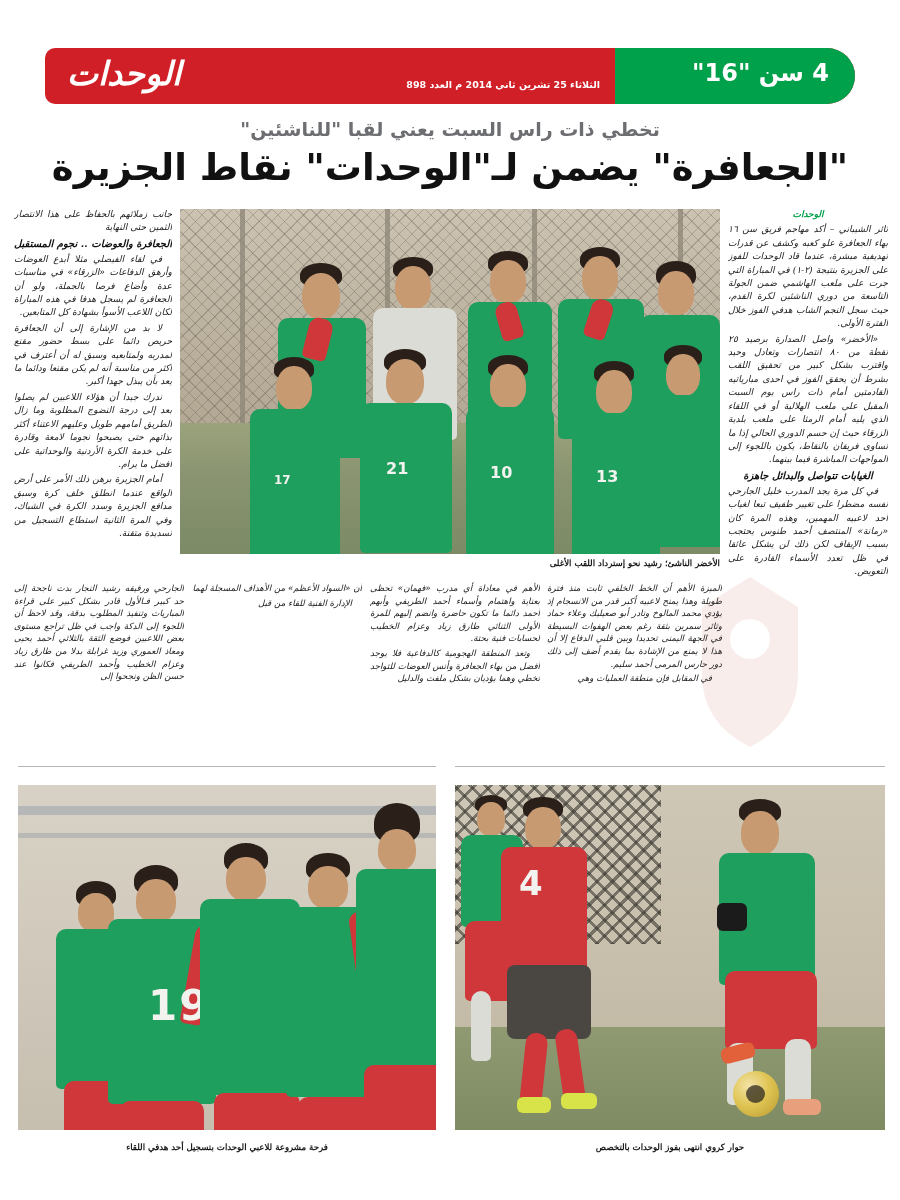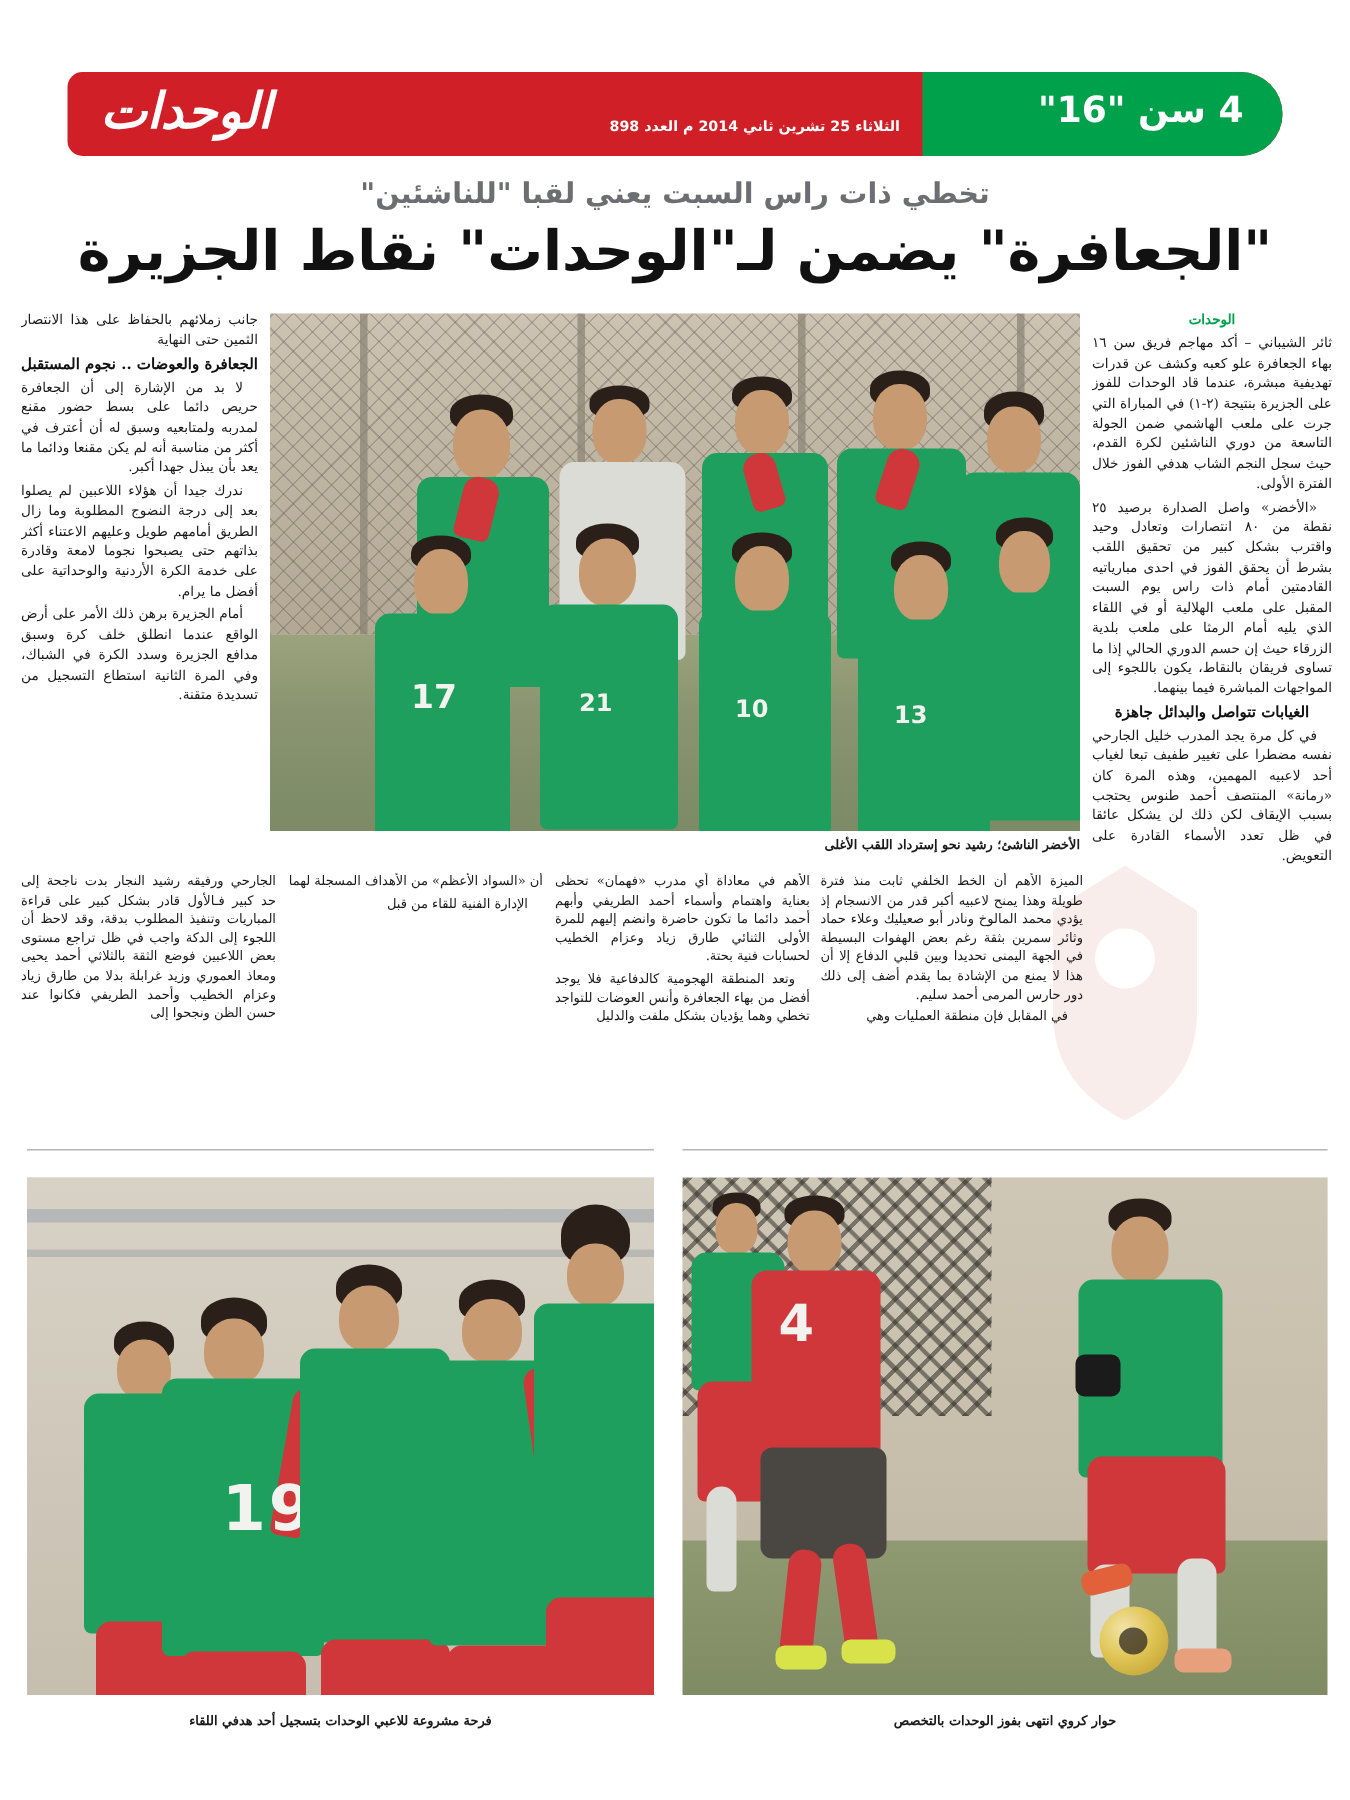--- a/index.html
+++ b/index.html
@@ -69,20 +69,21 @@
   }
 
   
   .col{
     position:absolute;
     direction:rtl;text-align:justify;
     font-size:9.1px;line-height:13.4px;
     color:#1a1a1a;
     font-family:"DejaVu Serif","Liberation Serif",serif;
     overflow:hidden;
+    font-style:italic;
   }
   .col p{margin:0 0 2px 0;text-indent:10px;}
   .col p.noind{text-indent:0;}
   .subhead{
     text-align:center;
     font-weight:bold;
     font-size:10px;
     line-height:14px;
     margin:7px 0 8px 0;
     text-indent:0 !important;
@@ -203,21 +204,21 @@
     <div class="player" style="left:470px;top:52px;">
       <div class="hair" style="left:6px;top:0;width:40px;height:26px;"></div>
       <div class="head" style="left:8px;top:10px;width:36px;height:44px;"></div>
       <div class="torso grn" style="left:-10px;top:54px;width:80px;height:140px;"></div>
     </div>
 
     <div class="player" style="left:86px;top:148px;">
       <div class="hair" style="left:8px;top:0;width:40px;height:23px;"></div>
       <div class="head" style="left:10px;top:9px;width:36px;height:44px;"></div>
       <div class="torso grn" style="left:-16px;top:52px;width:90px;height:150px;"></div>
-      <div class="numtag" style="left:8px;top:96px;font-size:22px;">17</div>
+      <div class="numtag" style="left:8px;top:116px;font-size:12px;">17</div>
     </div>
     <div class="player" style="left:196px;top:140px;">
       <div class="hair" style="left:8px;top:0;width:42px;height:24px;"></div>
       <div class="head" style="left:10px;top:10px;width:38px;height:45px;"></div>
       <div class="torso grn" style="left:-16px;top:54px;width:92px;height:150px;"></div>
       <div class="numtag" style="left:10px;top:110px;font-size:16px;">21</div>
     </div>
     <div class="player" style="left:300px;top:146px;">
       <div class="hair" style="left:8px;top:0;width:40px;height:23px;"></div>
       <div class="head" style="left:10px;top:9px;width:36px;height:44px;"></div>
@@ -242,20 +243,21 @@
     <p class="byline-tag noind" style="color: rgb(0, 161, 75);">الوحدات</p>
     <p class="noind">ثائر الشيباني – أكد مهاجم فريق سن ١٦ بهاء الجعافرة علو كعبه وكشف عن قدرات تهديفية مبشرة، عندما قاد الوحدات للفوز على الجزيرة بنتيجة (٢-١) في المباراة التي جرت على ملعب الهاشمي ضمن الجولة التاسعة من دوري الناشئين لكرة القدم، حيث سجل النجم الشاب هدفي الفوز خلال الفترة الأولى.</p>
     <p>«الأخضر» واصل الصدارة برصيد ٢٥ نقطة من ٨٠ انتصارات وتعادل وحيد واقترب بشكل كبير من تحقيق اللقب بشرط أن يحقق الفوز في احدى مبارياتيه القادمتين أمام ذات راس يوم السبت المقبل على ملعب الهلالية أو في اللقاء الذي يليه أمام الرمثا على ملعب بلدية الزرقاء حيث إن حسم الدوري الحالي إذا ما تساوى فريقان بالنقاط، يكون باللجوء إلى المواجهات المباشرة فيما بينهما.</p>
     <p class="subhead">الغيابات تتواصل والبدائل جاهزة</p>
     <p>في كل مرة يجد المدرب خليل الجارحي نفسه مضطرا على تغيير طفيف تبعا لغياب أحد لاعبيه المهمين، وهذه المرة كان «رمانة» المنتصف أحمد طنوس يحتجب بسبب الإيقاف لكن ذلك لن يشكل عائقا في ظل تعدد الأسماء القادرة على التعويض.</p>
   </div>
 
   <div class="col" id="col-left" style="left:14px;top:208px;width:158px;height:540px;">
     <p class="noind">جانب زملائهم بالحفاظ على هذا الانتصار الثمين حتى النهاية</p>
     <p class="subhead">الجعافرة والعوضات .. نجوم المستقبل</p>
+    <p>في لقاء الفيصلي مثلا أبدع العوضات وأرهق الدفاعات «الزرقاء» في مناسبات عدة وأضاع فرصا بالجملة، ولو أن الجعافرة لم يسجل هدفا في هذه المباراة لكان اللاعب الأسوأ بشهادة كل المتابعين.</p>
     <p>لا بد من الإشارة إلى أن الجعافرة حريص دائما على بسط حضور مقنع لمدربه ولمتابعيه وسبق له أن أعترف في أكثر من مناسبة أنه لم يكن مقنعا ودائما ما يعد بأن يبذل جهدا أكبر.</p>
     <p>ندرك جيدا أن هؤلاء اللاعبين لم يصلوا بعد إلى درجة النضوج المطلوبة وما زال الطريق أمامهم طويل وعليهم الاعتناء أكثر بذاتهم حتى يصبحوا نجوما لامعة وقادرة على خدمة الكرة الأردنية والوحداتية على أفضل ما يرام.</p>
     <p>أمام الجزيرة برهن ذلك الأمر على أرض الواقع عندما انطلق خلف كرة وسبق مدافع الجزيرة وسدد الكرة في الشباك، وفي المرة الثانية استطاع التسجيل من تسديدة متقنة.</p>
   </div>
 
   <div class="watermark" style="left:330px;top:565px;width:300px;height:195px;">
     <svg viewBox="0 0 300 195" width="300" height="195" aria-hidden="true">
       <path d="M150 12 L198 42 L198 110 Q198 158 150 182 Q102 158 102 110 L102 42 Z" fill="#c0392b"></path>
       <circle cx="150" cy="74" r="20" fill="#ffffff"></circle>
     </svg>

